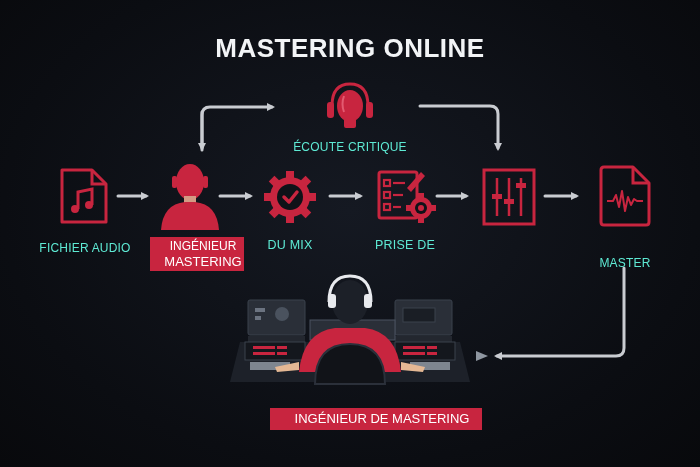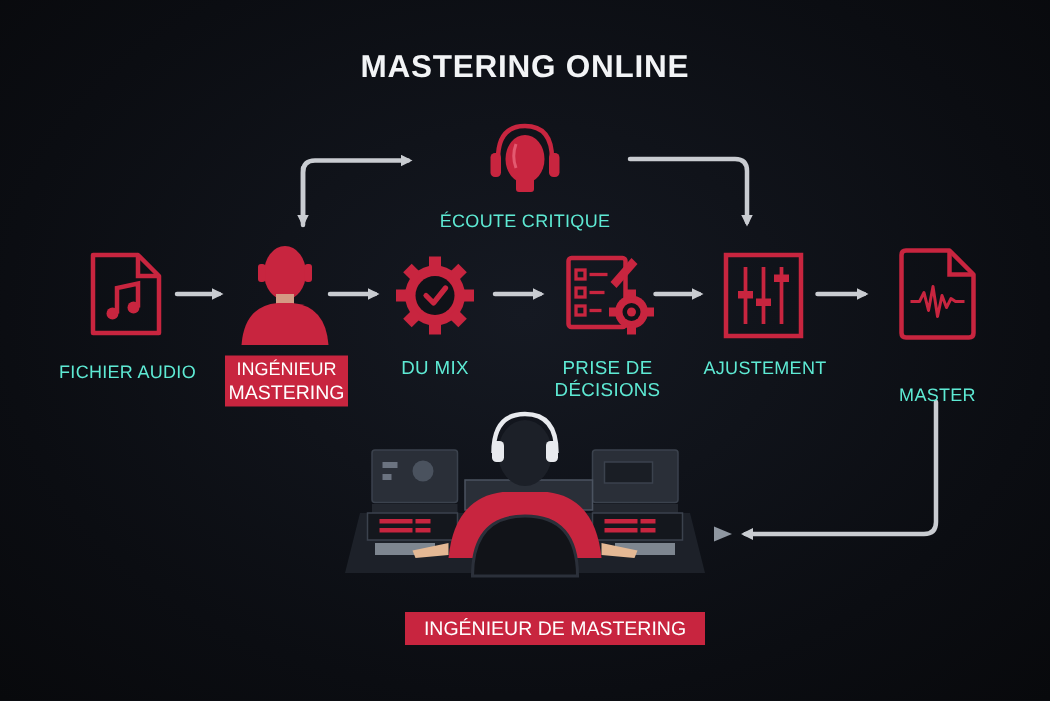--- a/index.html
+++ b/index.html
@@ -1,20 +1,20 @@
 <!DOCTYPE html>
 <html><head>
 <meta charset="utf-8">
 <style>
   html,body{margin:0;padding:0;}
   body{width:700px;height:467px;background:#0d0f14;position:relative;overflow:hidden;font-family:"Liberation Sans","DejaVu Sans",sans-serif;color:#e9ecf0;}
   .bg{position:absolute;inset:0;background:radial-gradient(ellipse at 50% 45%,#151922 0%,#0b0d12 70%,#08090c 100%);}
-  .title{position:absolute;top:33px;left:0;width:700px;text-align:center;font-size:21px;font-weight:bold;letter-spacing:0.5px;color:#f2f4f6;}
+  .title{position:absolute;top:33px;left:0;width:700px;text-align:center;font-size:26px;font-weight:bold;letter-spacing:0.5px;color:#f2f4f6;}
   .lbl{position:absolute;text-align:center;font-size:12px;line-height:15px;color:#5eead4;text-transform:uppercase;letter-spacing:0.2px;}
-  .badge{position:absolute;background:#c8253f;color:#fff;text-align:center;text-transform:uppercase;}
+  .badge{position:absolute;background:#c8253f;color:#fff;text-align:center;text-transform:uppercase;padding-left:12px;}
   svg{position:absolute;overflow:visible;}
   .icon{position:absolute;}
 </style>
 </head>
 <body>
 
 <div class="bg"></div>
 
 <div class="title">MASTERING ONLINE</div>
 
@@ -108,36 +108,34 @@
     <rect x="-3" y="-15" width="6" height="6"></rect>
     <rect x="-3" y="9" width="6" height="6"></rect>
     <rect x="-15" y="-3" width="6" height="6"></rect>
     <rect x="9" y="-3" width="6" height="6"></rect>
   </g>
   <circle cx="44" cy="40" r="6" fill="#0f1218"></circle>
   <circle cx="44" cy="40" r="3" fill="#c8253f"></circle>
 </svg>
 <div class="lbl" style="left:355px;top:238px;width:100px;font-size:12.5px;text-align:center;">
   <div>PRISE DE</div>
-  <div>DÉCISIONS</div>
 </div>
 
 <svg class="icon" style="left:482px;top:168px;" width="54" height="58" viewBox="0 0 54 58">
   <rect x="2" y="2" width="50" height="54" stroke="#c8253f" stroke-width="3" fill="none"></rect>
   <g stroke="#c8253f" stroke-width="2.5">
     <line x1="15" y1="10" x2="15" y2="48"></line>
     <line x1="27" y1="10" x2="27" y2="48"></line>
     <line x1="39" y1="10" x2="39" y2="48"></line>
   </g>
   <rect x="10" y="26" width="10" height="5" fill="#c8253f"></rect>
   <rect x="22" y="31" width="10" height="5" fill="#c8253f"></rect>
   <rect x="34" y="15" width="10" height="5" fill="#c8253f"></rect>
 </svg>
 <div class="lbl" style="left:455px;top:238px;width:110px;">
-  <div>AJUSTEMENT</div>
 </div>
 
 <svg class="icon" style="left:599px;top:165px;" width="52" height="62" viewBox="0 0 52 62">
   <path d="M5,2 L34,2 L50,18 L50,57 Q50,60 47,60 L5,60 Q2,60 2,57 L2,5 Q2,2 5,2 Z" stroke="#c8253f" stroke-width="3" fill="none" stroke-linejoin="round"></path>
   <path d="M34,2 L34,18 L50,18" stroke="#c8253f" stroke-width="3" fill="none"></path>
   <path d="M8,36 L14,36 L17,30 L20,42 L23,26 L26,46 L29,32 L32,40 L35,34 L38,36 L44,36" stroke="#c8253f" stroke-width="2" fill="none" stroke-linejoin="round"></path>
 </svg>
 <div class="lbl" style="left:580px;top:241px;width:90px;margin-top:15px;">MASTER</div>
 
 <svg class="icon" style="left:215px;top:272px;" width="270" height="112" viewBox="0 0 270 112">

